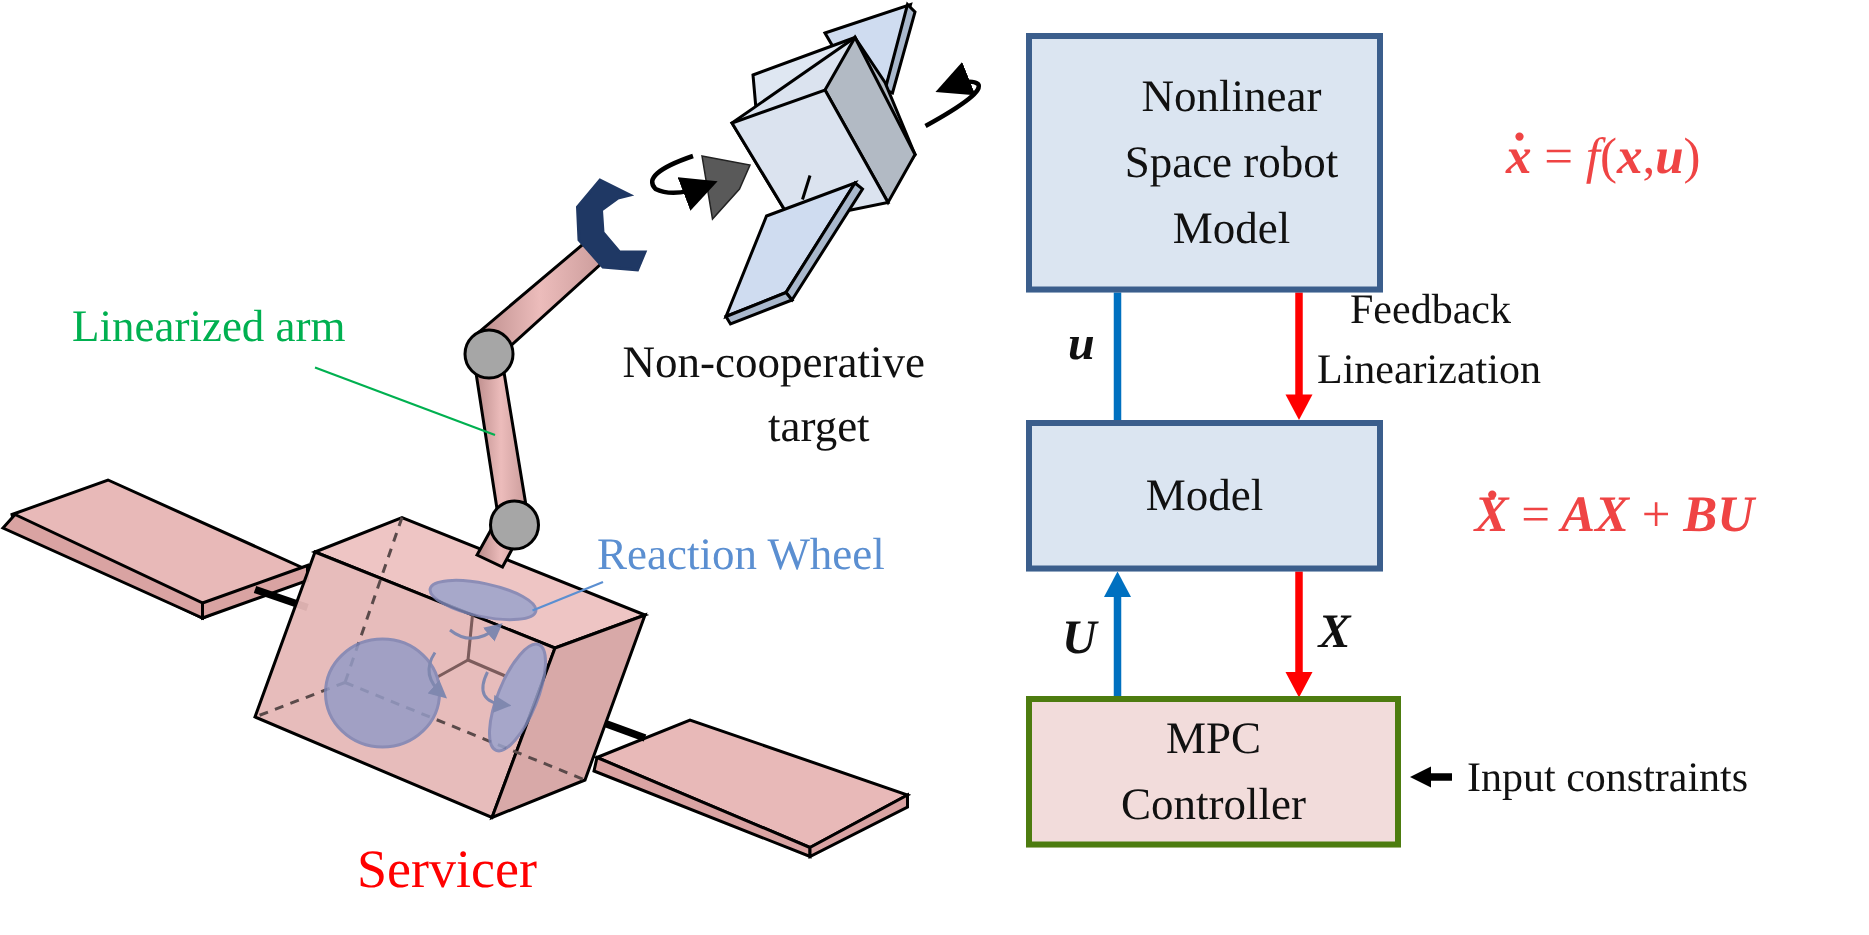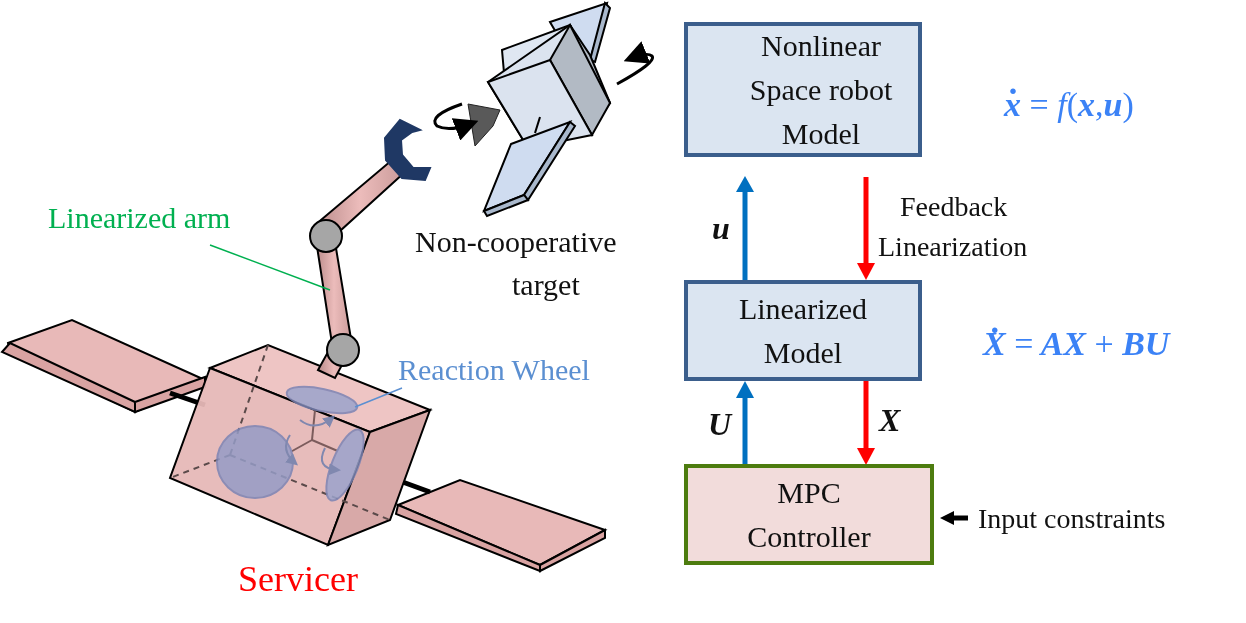--- a/index.html
+++ b/index.html
@@ -2,21 +2,21 @@
 <html><head>
 <meta charset="utf-8">
 <style>
   html, body { margin:0; padding:0; background:#ffffff; }
   body { width:1246px; height:623px; position:relative; overflow:hidden; font-family:"Liberation Serif","DejaVu Serif",serif; }
   svg.art { position:absolute; left:0; top:0; }
   .box { position:absolute; box-sizing:border-box; display:flex; flex-direction:column; align-items:center; justify-content:center; text-align:center; color:#111; font-size:30px; line-height:44px; }
   .box.blue { background:#dbe5f1; border:4px solid #3b5e8c; }
   .box.red  { background:#f2dcdb; border:4px solid #4d7c0f; }
   .lbl { position:absolute; font-size:29px; line-height:34px; white-space:nowrap; color:#111; }
-  .math { position:absolute; font-size:34px; font-weight:bold; font-style:italic; white-space:nowrap; color:#3b82f6; }
+  .math { position:absolute; font-size:34px; font-weight:bold; font-style:italic; white-space:nowrap; color:#ef4444; }
   .math .up { font-style:normal; font-weight:normal; }
   .math .it { font-style:italic; font-weight:normal; }
   .dot { position:relative; display:inline-block; }
   .dot::before { content:"."; position:absolute; left:50%; top:-22px; transform:translateX(-30%); font-weight:bold; }
   .sym { position:absolute; font-size:32px; font-weight:bold; font-style:italic; color:#111; }
   .green { color:#00b050; }
   .lightblue { color:#5b8fd1; }
   .redtxt { color:#ff0000; }
 </style>
 </head>
@@ -124,27 +124,26 @@
     <polygon points="954,511 940,518 954,525" fill="#000"></polygon>
   </g>
 </svg>
 
 <div class="lbl green" style="left:48px; top:201px; font-size:30px;">Linearized arm</div>
 <div class="lbl" style="left:415px; top:225px; font-size:30px;">Non-cooperative</div>
 <div class="lbl" style="left:512px; top:268px; font-size:30px;">target</div>
 <div class="lbl lightblue" style="left:398px; top:337px; font-size:30px;margin-top:16px;">Reaction Wheel</div>
 <div class="lbl redtxt" style="left:238px; top:562px; font-size:36px;">Servicer</div>
 
-<div class="box blue" style="left:684px; top:22px; width:238px; height:135px;padding-left:36px;">
+<div class="box blue" style="left:684px; top:22px; width:238px; height:173px;padding-left:36px;">
   <span>Nonlinear</span>
   <span>Space robot</span>
   <span>Model</span>
 </div>
 <div class="box blue" style="left:684px; top:280px; width:238px; height:101px;">
-  <span>Linearized</span>
   <span>Model</span>
 </div>
 <div class="box red" style="left:684px; top:464px; width:250px; height:101px;">
   <span>MPC</span>
   <span>Controller</span>
 </div>
 
 <div class="sym" style="left:712px; top:210px;">u</div>
 <div class="sym" style="left:708px; top:406px;">U</div>
 <div class="sym" style="left:879px; top:402px;">X</div>

